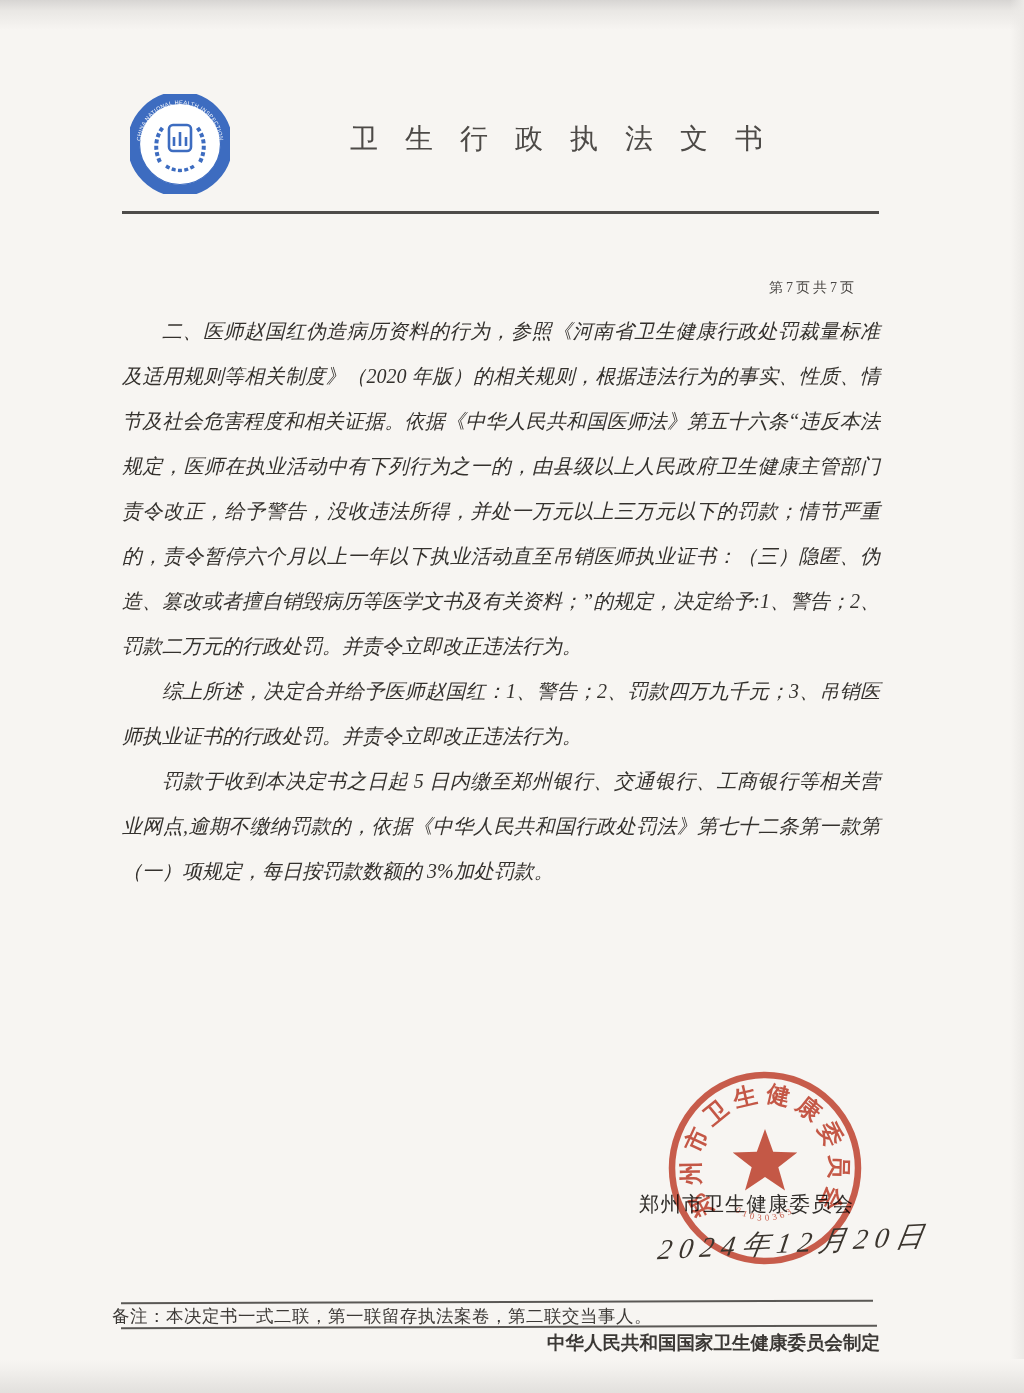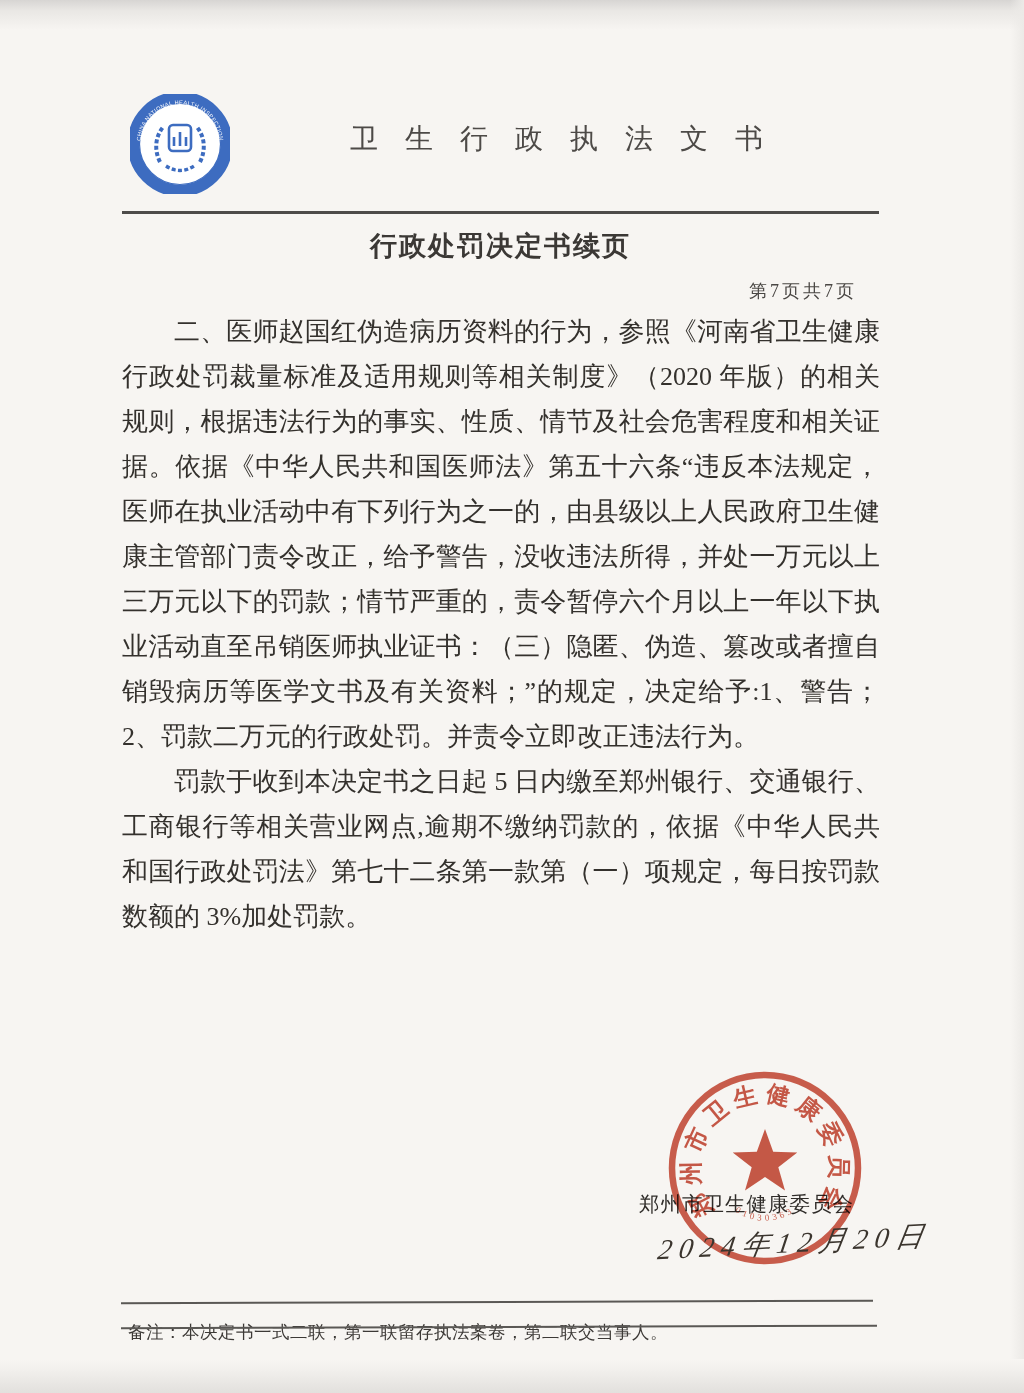--- a/index.html
+++ b/index.html
@@ -46,29 +46,30 @@
   .doc-title {
     position:absolute; left:122px; top:228px; width:757px;
     text-align:center;
     font-family:"Liberation Sans", sans-serif;
     font-weight:bold; font-size:27px; letter-spacing:2px;
     color:#3b3835;
   }
   .page-num {
     position:absolute; left:122px; top:279px; width:735px;
     text-align:right;
-    font-size:18px; letter-spacing:3px; color:#4a4744;
+    font-size:14px; letter-spacing:3px; color:#4a4744;
   }
 
   
   .body-text {
     position:absolute; left:122px; top:309px; width:758px;
-    font-size:26px; line-height:45px;
+    font-size:20px; line-height:45px;
     text-align:justify; text-justify:inter-ideograph;
     color:#34312d;
+    font-style:italic;
   }
   .body-text p { text-indent:2em; margin:0; }
 
   
   .seal {
     position:absolute; left:665px; top:1068px; width:200px; height:200px;
     mix-blend-mode:multiply; opacity:.92;
   }
   .agency-name {
     position:absolute; left:639px; top:1190px;
@@ -82,22 +83,22 @@
     white-space:nowrap;
   }
 
   
   .rule-note-top {
     position:absolute; left:121px; top:1301px; width:752px; height:2px;
     background:#5a5855;
     transform:rotate(-0.2deg);
   }
   .footer-note {
-    position:absolute; left:128px; top:1304px; width:750px;
-    font-size:17.5px; color:#3c3936; letter-spacing:.5px;margin-top:16px;
+    position:absolute; left:112px; top:1304px; width:750px;
+    font-size:17.5px; color:#3c3936; letter-spacing:.5px;
   }
   .rule-note-bottom {
     position:absolute; left:121px; top:1326px; width:756px; height:2px;
     background:#5a5855;
     transform:rotate(-0.2deg);
   }
   .footer-issuer {
     position:absolute; left:122px; top:1330px; width:758px;
     text-align:right;
     font-family:"Liberation Sans", sans-serif;
@@ -132,25 +133,25 @@
       <path id="lgBot" d="M 15,61 A 37.5,37.5 0 0 0 85,61" fill="none"></path>
       <text font-size="8.6" fill="#ffffff" font-weight="bold" letter-spacing="2">
         <textPath href="#lgBot" startOffset="50%" text-anchor="middle">中国卫生监督</textPath>
       </text>
     </svg>
   </div>
 
   <div class="header-title">卫生行政执法文书</div>
   <div class="rule-header"></div>
 
-  <div class="doc-title">行政处罚决定书续页</div>
   <div class="page-num">第7页共7页</div>
 
   <div class="body-text">
       <p>二、医师赵国红伪造病历资料的行为，参照《河南省卫生健康行政处罚裁量标准及适用规则等相关制度》（2020 年版）的相关规则，根据违法行为的事实、性质、情节及社会危害程度和相关证据。依据《中华人民共和国医师法》第五十六条“违反本法规定，医师在执业活动中有下列行为之一的，由县级以上人民政府卫生健康主管部门责令改正，给予警告，没收违法所得，并处一万元以上三万元以下的罚款；情节严重的，责令暂停六个月以上一年以下执业活动直至吊销医师执业证书：（三）隐匿、伪造、篡改或者擅自销毁病历等医学文书及有关资料；”的规定，决定给予:1、警告；2、罚款二万元的行政处罚。并责令立即改正违法行为。</p>
+      <p>综上所述，决定合并给予医师赵国红：1、警告；2、罚款四万九千元；3、吊销医师执业证书的行政处罚。并责令立即改正违法行为。</p>
       <p>罚款于收到本决定书之日起 5 日内缴至郑州银行、交通银行、工商银行等相关营业网点,逾期不缴纳罚款的，依据《中华人民共和国行政处罚法》第七十二条第一款第（一）项规定，每日按罚款数额的 3%加处罚款。</p>
     </div>
 
   <div class="agency-name">郑州市卫生健康委员会</div>
 
   <div class="seal">
     <svg viewBox="0 0 200 200" width="200" height="200" aria-hidden="true">
       <circle cx="100" cy="100" r="93" fill="none" stroke="#c4432f" stroke-width="6.5" opacity="0.92"></circle>
       <polygon points="100,61 108.2,83.7 132.3,84.5 113.3,99.3 120,122.5 100,109 80,122.5 86.7,99.3 67.7,84.5 91.8,83.7" fill="#c4432f" opacity="0.95"></polygon>
       <path id="sealArc" d="M 46,138 A 66,66 0 1 1 154,138" fill="none"></path>
@@ -162,13 +163,14 @@
         <textPath href="#sealBot" startOffset="50%" text-anchor="middle">01030363</textPath>
       </text>
     </svg>
   </div>
 
   <div class="hand-date">2024年12月20日</div>
 
   <div class="rule-note-top"></div>
   <div class="footer-note">备注：本决定书一式二联，第一联留存执法案卷，第二联交当事人。</div>
   <div class="rule-note-bottom"></div>
+  <div class="footer-issuer">中华人民共和国国家卫生健康委员会制定</div>
 </div>
 
 </body></html>

